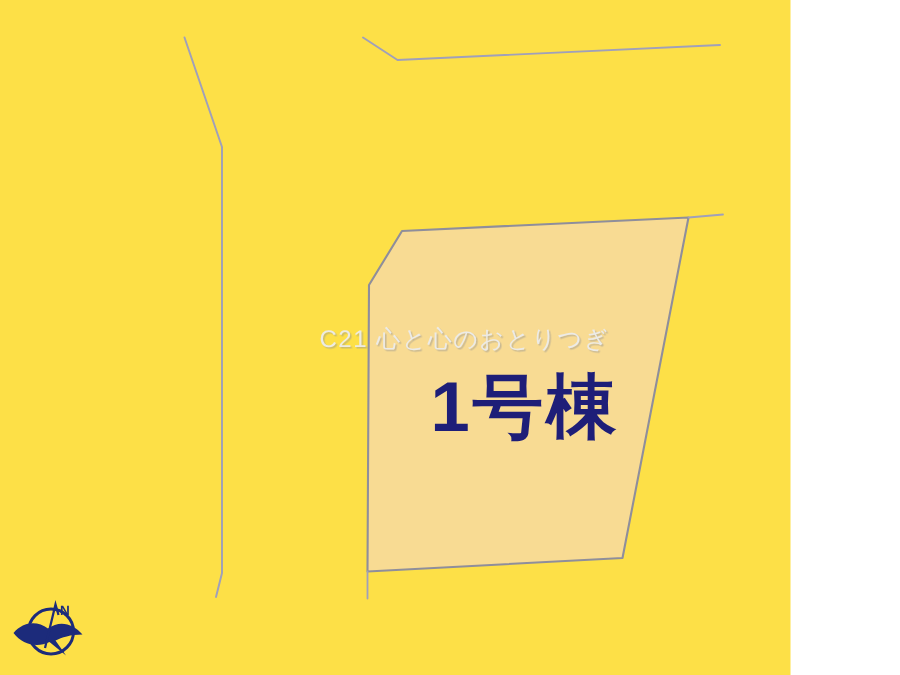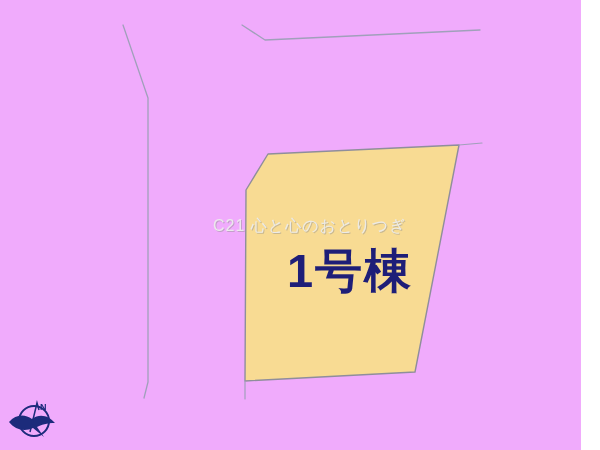--- a/index.html
+++ b/index.html
@@ -3,23 +3,23 @@
 <meta charset="utf-8">
 <style>
   html, body {
     margin: 0;
     padding: 0;
     background: #ffffff;
     font-family: "Liberation Sans", sans-serif;
   }
   .canvas {
     position: relative;
-    width: 581px;
+    width: 527px;
     height: 450px;
-    background: #f0abfc;
+    background: #fde047;
     overflow: hidden;
   }
   svg { display: block; }
   .boundary {
     fill: none;
     stroke-width: 1.3;
     stroke-linejoin: round;
     stroke-linecap: round;
   }
   .parcel {

